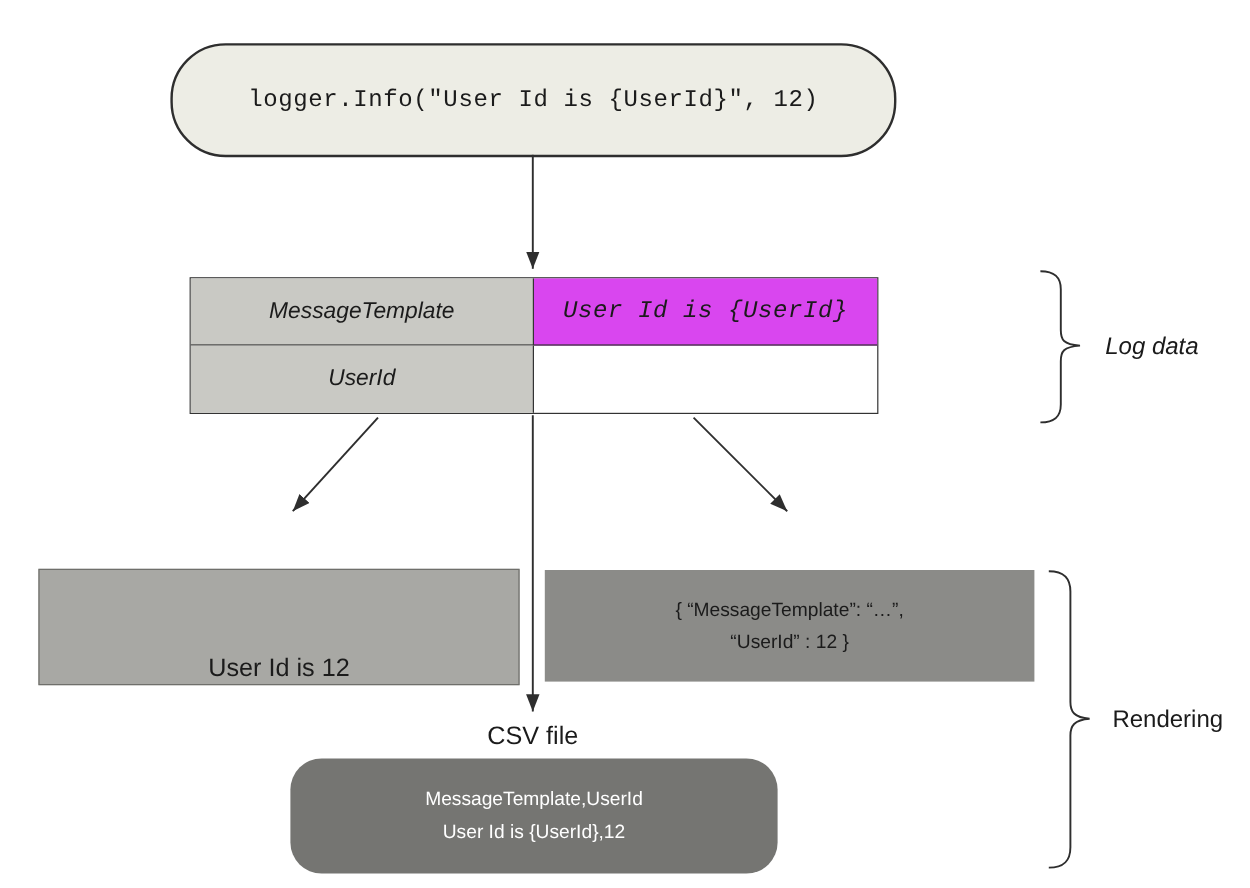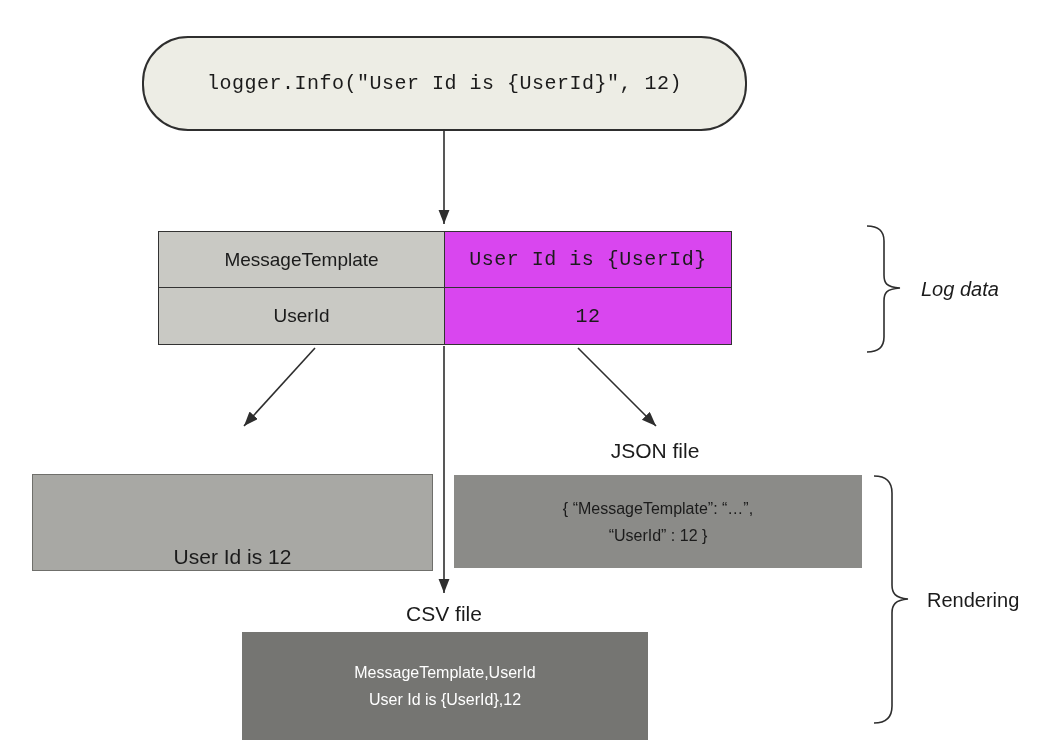--- a/index.html
+++ b/index.html
@@ -23,20 +23,21 @@
     font-size:20px;letter-spacing:.5px;
   }
   
   .log-table{
     left:158px;top:231px;width:574px;height:114px;
     border:1.5px solid #333;
     display:grid;
     grid-template-columns:286px 1fr;
     grid-template-rows:1fr 1fr;
     box-sizing:border-box;
+    font-style:italic;
   }
   .cell{display:flex;align-items:center;justify-content:center;box-sizing:border-box;}
   .cell.key{
     background:#C9C9C4;
     border-right:1.5px solid #333;
     font-size:19px;
   }
   .cell.val{
     background:#d946ef;
     font-family:"Liberation Mono",monospace;
@@ -60,22 +61,22 @@
     left:32px;top:474px;width:401px;height:97px;
     background:#A8A8A4;border:1px solid #6f6f6b;box-sizing:border-box;
     font-size:21px;
     justify-content:flex-end;
   }
   .json-box{
     left:454px;top:475px;width:408px;height:93px;
     background:#8B8B88;
   }
   .csv-box{
-    left:242px;top:632px;width:406px;height:108px;
-    background:#757572;color:#ffffff;
+    left:242px;top:632px;width:406px;height:96px;
+    background:#757572;color:#ffffff;border-radius:26px;
   }
   
   .brace-label{
     height:26px;display:flex;align-items:center;
     font-size:20px;
   }
   .logdata-label{left:921px;top:276px;width:110px;font-style:italic;}
   .rendering-label{left:927px;top:587px;width:110px;}
   
   svg.overlay{position:absolute;left:0;top:0;pointer-events:none;}
@@ -86,24 +87,22 @@
 <div class="canvas">
 
   <div class="abs code-box">
     <span>logger.Info("User Id is {UserId}", 12)</span>
   </div>
 
   <div class="abs log-table">
     <div class="cell key row-top">MessageTemplate</div>
     <div class="cell val row-top">User Id is {UserId}</div>
     <div class="cell key">UserId</div>
-    <div class="cell val">12</div>
   </div>
 
-  <div class="abs out-label json-label">JSON file</div>
   <div class="abs out-label csv-label">CSV file</div>
 
   <div class="abs out-box flat-box">
     <span>User Id is 12</span>
   </div>
 
   <div class="abs out-box json-box">
     <span>{ “MessageTemplate”: “…”,</span>
     <span>“UserId” : 12 }</span>
   </div>

